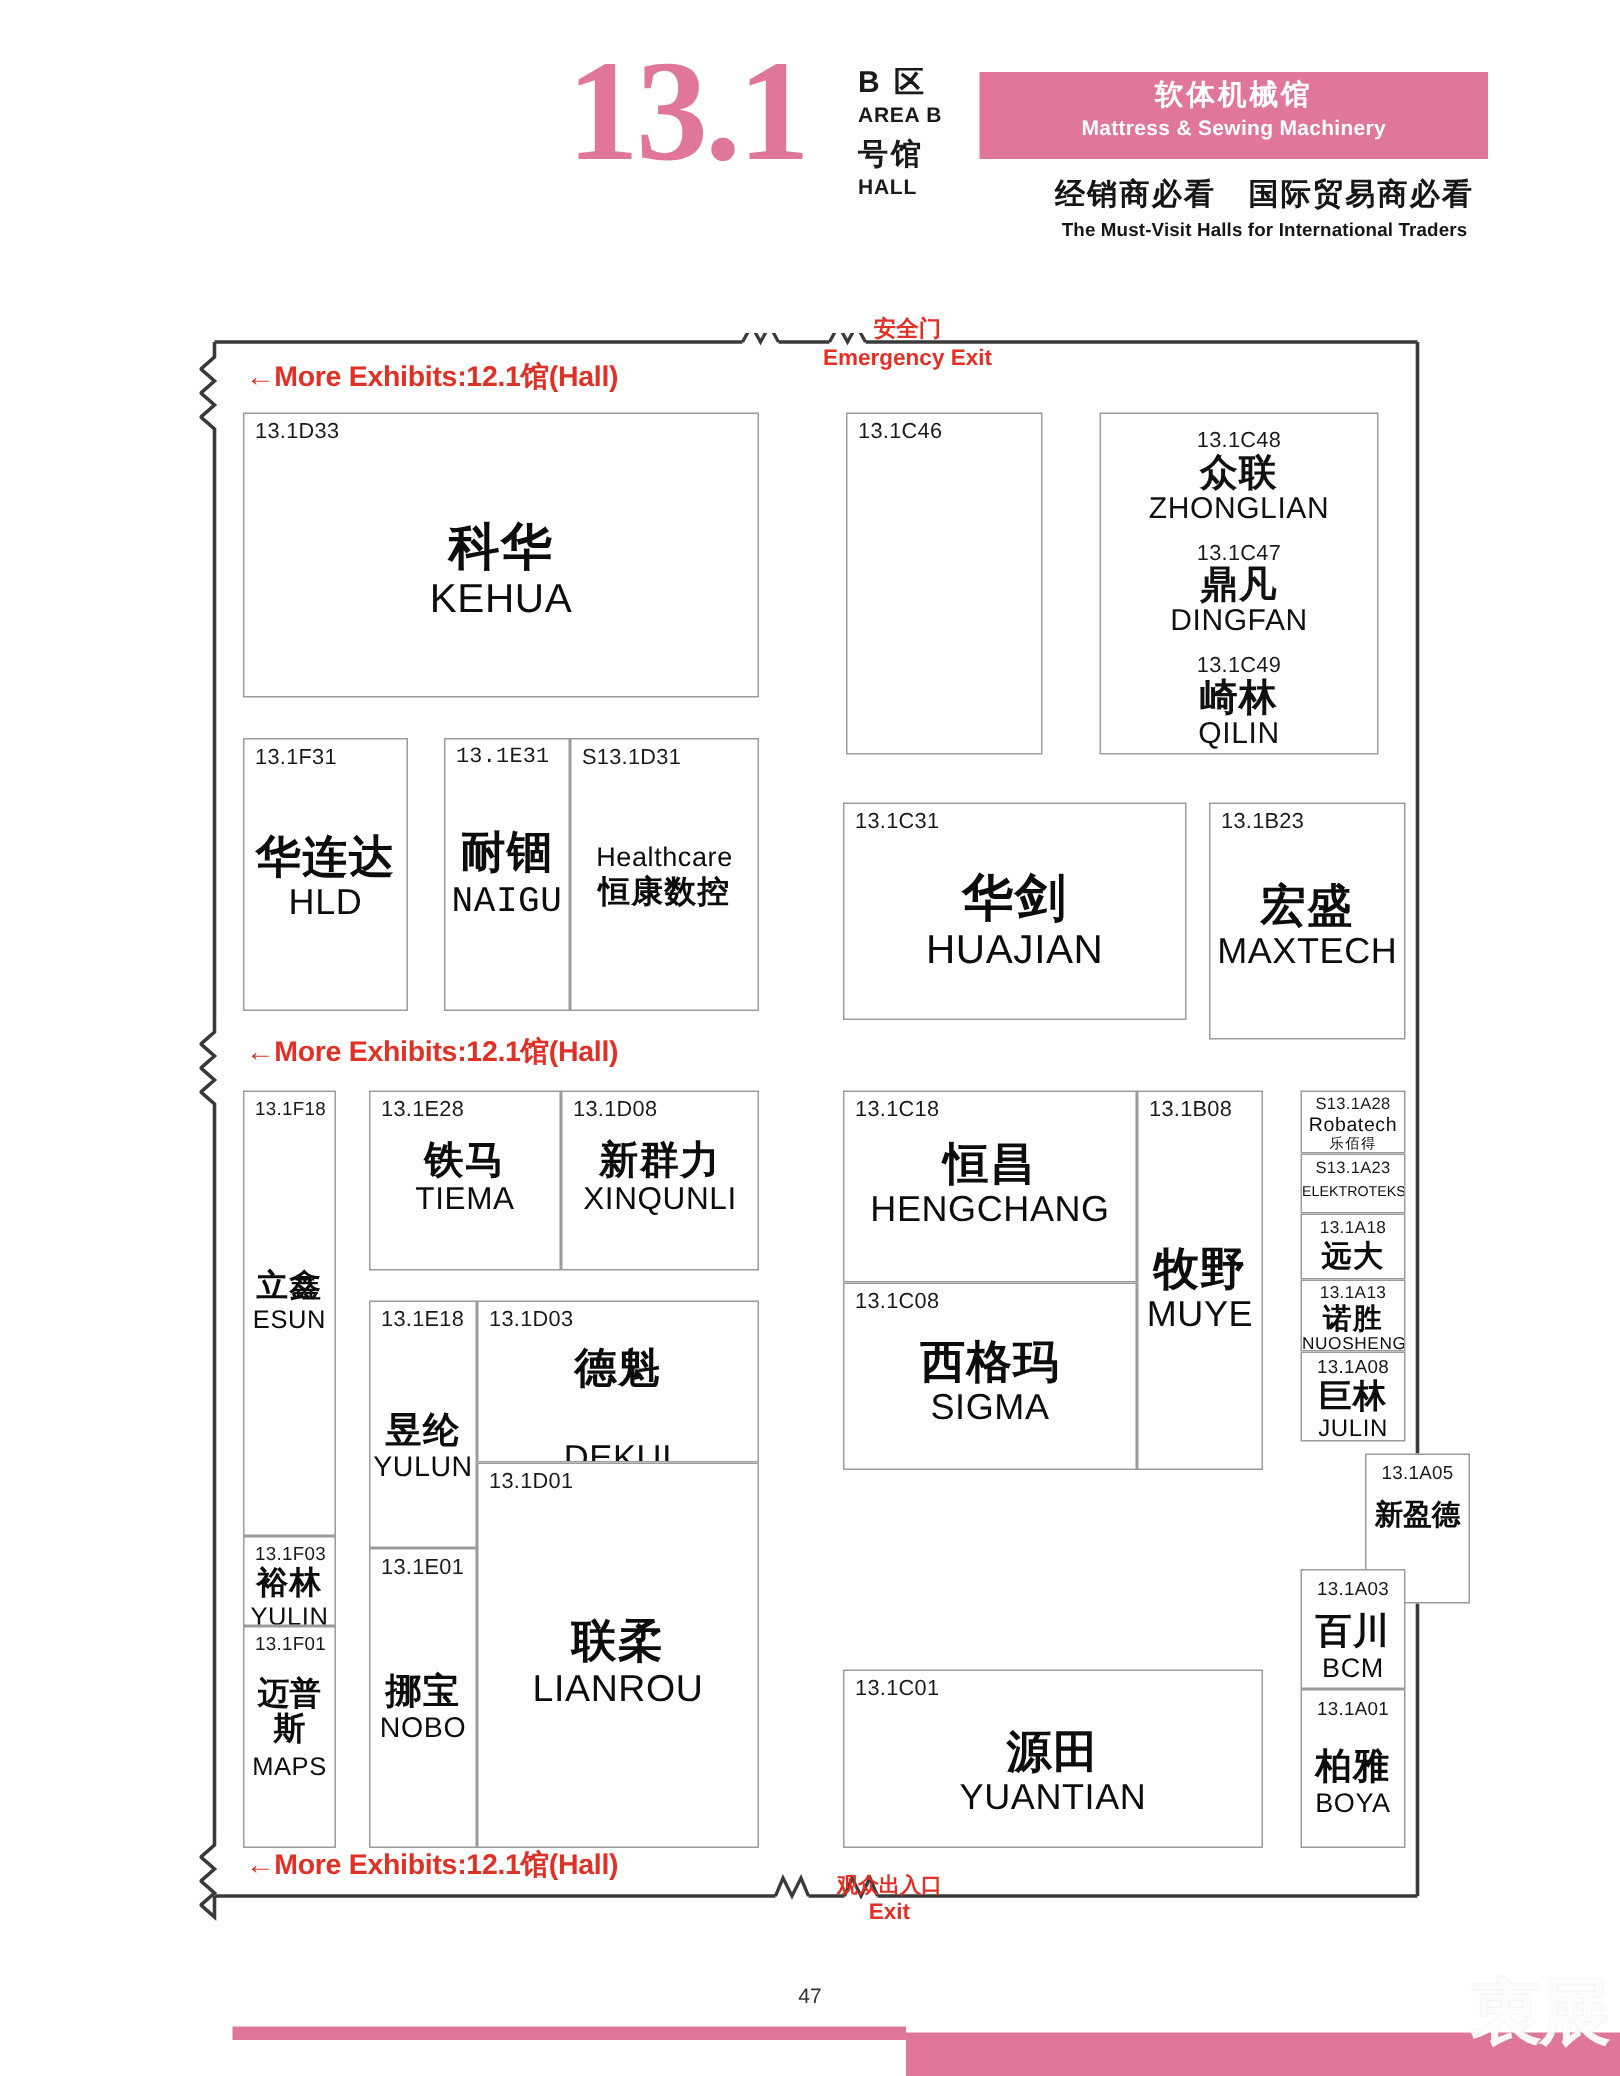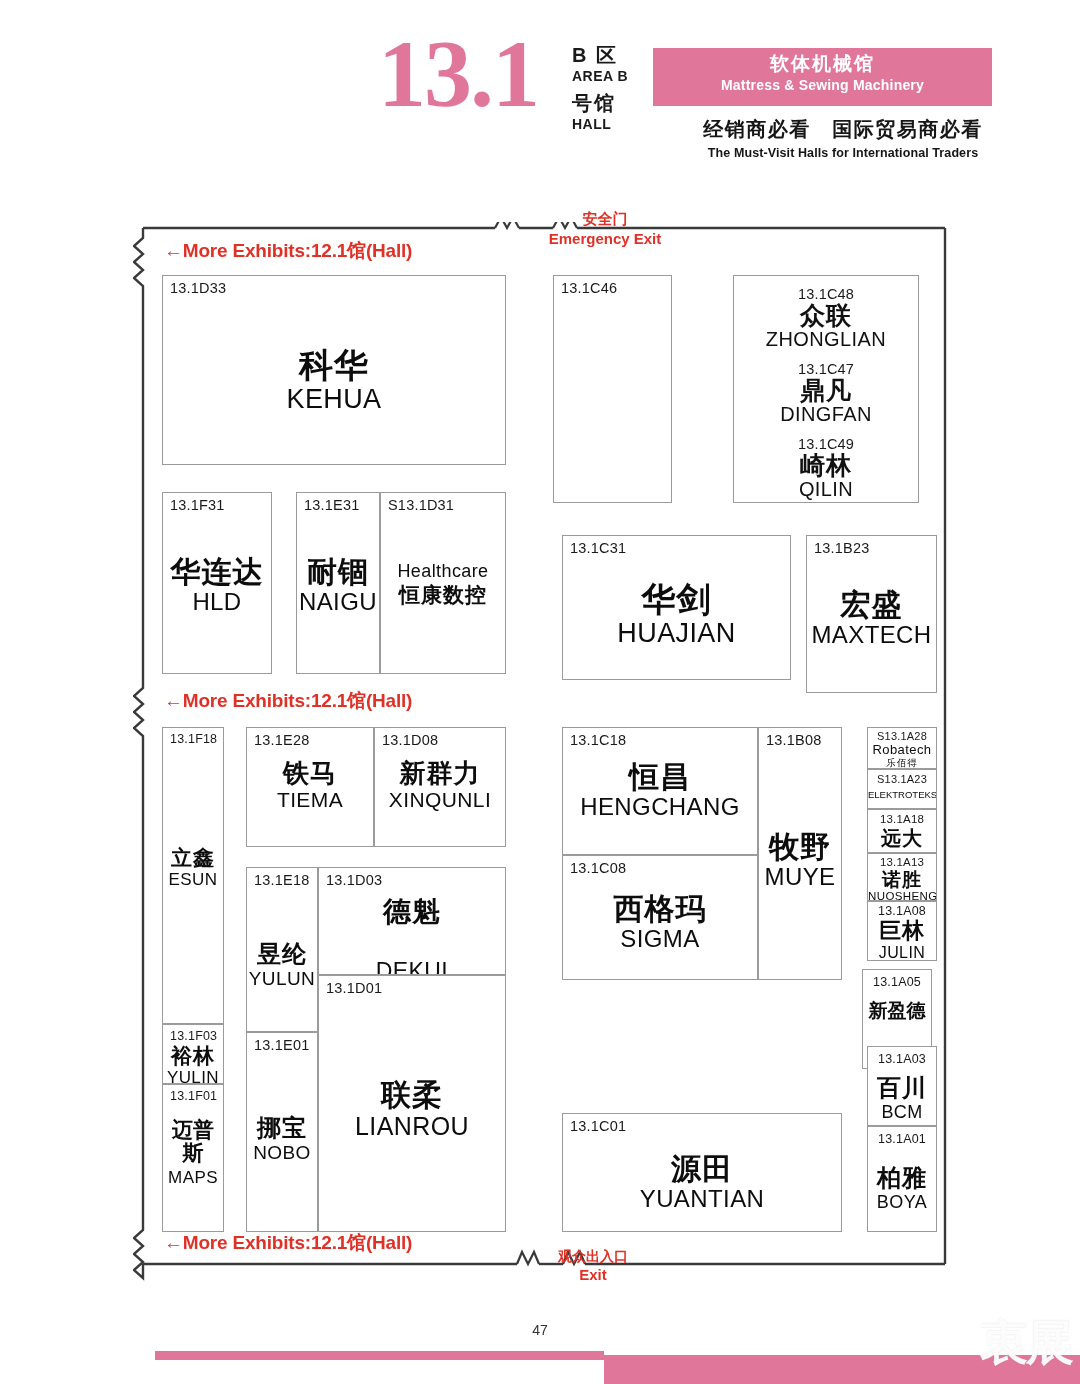--- a/index.html
+++ b/index.html
@@ -173,21 +173,21 @@
     </div>
 
     <div class="booth s-xl" style="left:29px; top:53px; width:344px; height:190px;">
       <div class="code">13.1D33</div>
       <div class="nm" style="top:70px;">
         <div class="cn">科华</div>
         <div class="en">KEHUA</div>
       </div>
     </div>
 
-    <div class="booth s-xl" style="left:420px; top:53px; width:119px; height:228px;">
+    <div class="booth s-xl" style="left:431px; top:53px; width:131px; height:228px;">
       <div class="code">13.1C46</div>
     </div>
 
     <div class="booth" style="left:600px; top:53px; width:186px; height:228px;">
       <div class="tenant" style="top:10px;">
         <div class="tc">13.1C48</div>
         <div class="tcn">众联</div>
         <div class="ten">ZHONGLIAN</div>
       </div>
       <div class="tenant" style="top:85px;">
@@ -203,21 +203,21 @@
     </div>
 
     <div class="booth s-lg" style="left:29px; top:270px; width:110px; height:182px;">
       <div class="code">13.1F31</div>
       <div class="nm" style="top:62px;">
         <div class="cn">华连达</div>
         <div class="en">HLD</div>
       </div>
     </div>
 
-    <div class="booth s-lg" style="left:163px; top:270px; width:84px; height:182px;">
+    <div class="booth s-lg" style="left:163px; top:270px; width:84px; height:182px;font-family:Liberation Mono, monospace;">
       <div class="code">13.1E31</div>
       <div class="nm" style="top:62px;">
         <div class="cn">耐锢</div>
         <div class="en">NAIGU</div>
       </div>
     </div>
 
     <div class="booth s-sm" style="left:247px; top:270px; width:126px; height:182px;">
       <div class="code">S13.1D31</div>
       <div class="nm" style="top:68px;">
@@ -377,21 +377,21 @@
     </div>
 
     <div class="booth" style="left:734px; top:679px; width:70px; height:60px;">
       <div class="code center" style="font-size:12.5px; top:2px;">13.1A08</div>
       <div class="nm" style="top:17px;">
         <div class="cn" style="font-size:22px;">巨林</div>
         <div class="en" style="font-size:16px;">JULIN</div>
       </div>
     </div>
 
-    <div class="booth" style="left:729px; top:747px; width:70px; height:100px;">
+    <div class="booth" style="left:777px; top:747px; width:70px; height:100px;">
       <div class="code center" style="font-size:12.5px; top:5px;">13.1A05</div>
       <div class="nm" style="top:30px;">
         <div class="cn" style="font-size:19px; letter-spacing:0;">新盈德</div>
       </div>
     </div>
 
     <div class="booth" style="left:734px; top:824px; width:70px; height:80px;">
       <div class="code center" style="font-size:12.5px; top:5px;">13.1A03</div>
       <div class="nm" style="top:28px;">
         <div class="cn" style="font-size:24px;">百川</div>

